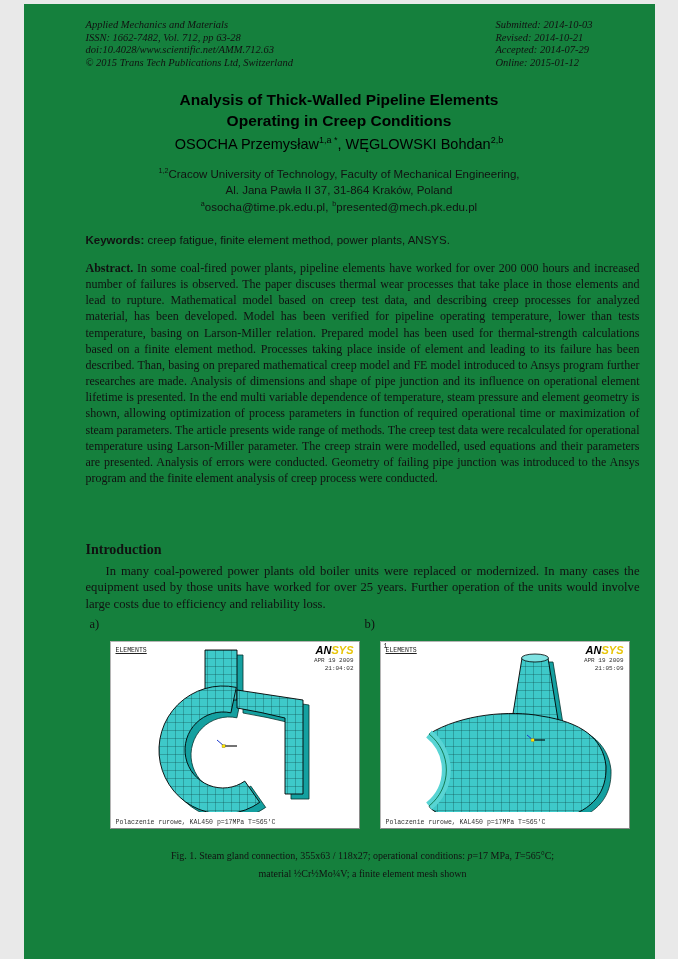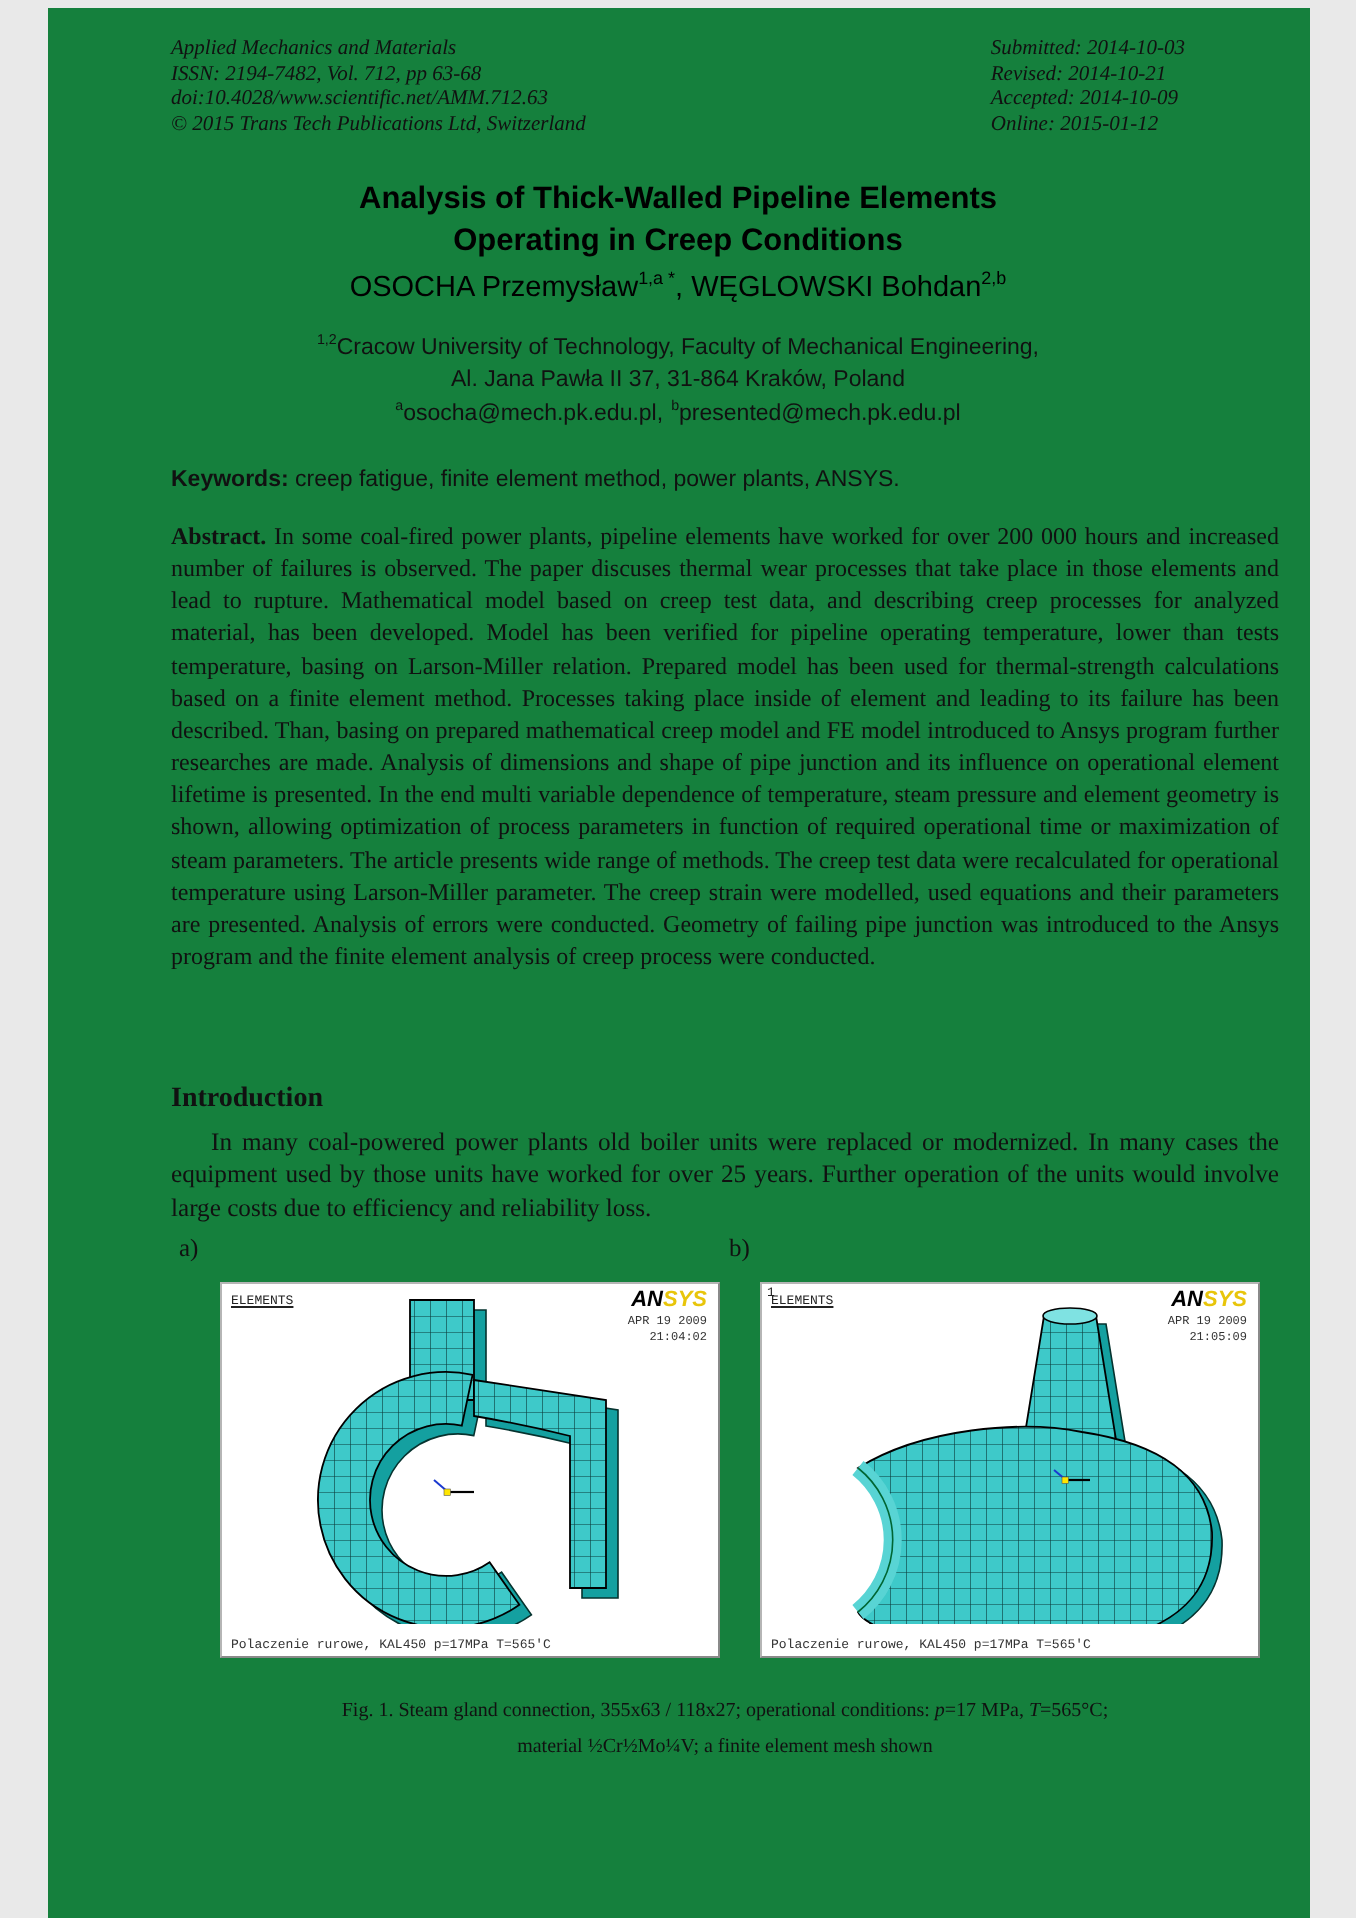--- a/index.html
+++ b/index.html
@@ -64,48 +64,48 @@
   .caption i{font-style:italic;}
 </style>
 </head>
 <body>
 
 <div class="page">
 
   <div class="hdr">
     <div class="hdr-left">
       <div>Applied Mechanics and Materials</div>
-      <div>ISSN: 2194-7482, Vol. 712, pp 63-68</div>
+      <div>ISSN: 1662-7482, Vol. 712, pp 63-28</div>
       <div>doi:10.4028/www.scientific.net/AMM.712.63</div>
       <div>© 2015 Trans Tech Publications Ltd, Switzerland</div>
     </div>
     <div class="hdr-right">
       <div>Submitted: 2014-10-03</div>
       <div>Revised: 2014-10-21</div>
-      <div>Accepted: 2014-10-09</div>
+      <div>Accepted: 2014-07-29</div>
       <div>Online: 2015-01-12</div>
     </div>
   </div>
 
   <div class="title">
     <div>Analysis of Thick-Walled Pipeline Elements</div>
     <div>Operating in Creep Conditions</div>
   </div>
 
   <div class="authors">
     <span>OSOCHA Przemysław</span><sup class="s">1,a *</sup><span>, </span><span>WĘGLOWSKI Bohdan</span><sup class="s">2,b</sup>
   </div>
 
   <div class="affil">
     <div><sup class="s">1,2</sup><span>Cracow University of Technology, Faculty of Mechanical Engineering,</span></div>
     <div>Al. Jana Pawła II 37, 31-864 Kraków, Poland</div>
   </div>
 
   <div class="emails">
-    <sup class="s">a</sup><span style="margin-right:4px;">osocha@mech.pk.edu.pl,</span><sup class="s">b</sup><span>presented@mech.pk.edu.pl</span>
+    <sup class="s">a</sup><span style="margin-right:4px;">osocha@time.pk.edu.pl,</span><sup class="s">b</sup><span>presented@mech.pk.edu.pl</span>
   </div>
 
   <div class="keywords">
     <b>Keywords:</b><span> creep fatigue, finite element method, power plants, ANSYS.</span>
   </div>
 
   <div class="abstract">
     <b>Abstract.</b><span> In some coal-fired power plants, pipeline elements have worked for over 200 000 hours and increased number of failures is observed. The paper discuses thermal wear processes that take place in those elements and lead to rupture. Mathematical model based on creep test data, and describing creep processes for analyzed material, has been developed. Model has been verified for pipeline operating temperature, lower than tests temperature, basing on Larson-Miller relation. Prepared model has been used for thermal-strength calculations based on a finite element method. Processes taking place inside of element and leading to its failure has been described. Than, basing on prepared mathematical creep model and FE model introduced to Ansys program further researches are made. Analysis of dimensions and shape of pipe junction and its influence on operational element lifetime is presented. In the end multi variable dependence of temperature, steam pressure and element geometry is shown, allowing optimization of process parameters in function of required operational time or maximization of steam parameters. The article presents wide range of methods. The creep test data were recalculated for operational temperature using Larson-Miller parameter. The creep strain were modelled, used equations and their parameters are presented. Analysis of errors were conducted. Geometry of failing pipe junction was introduced to the Ansys program and the finite element analysis of creep process were conducted.</span>
   </div>
 

